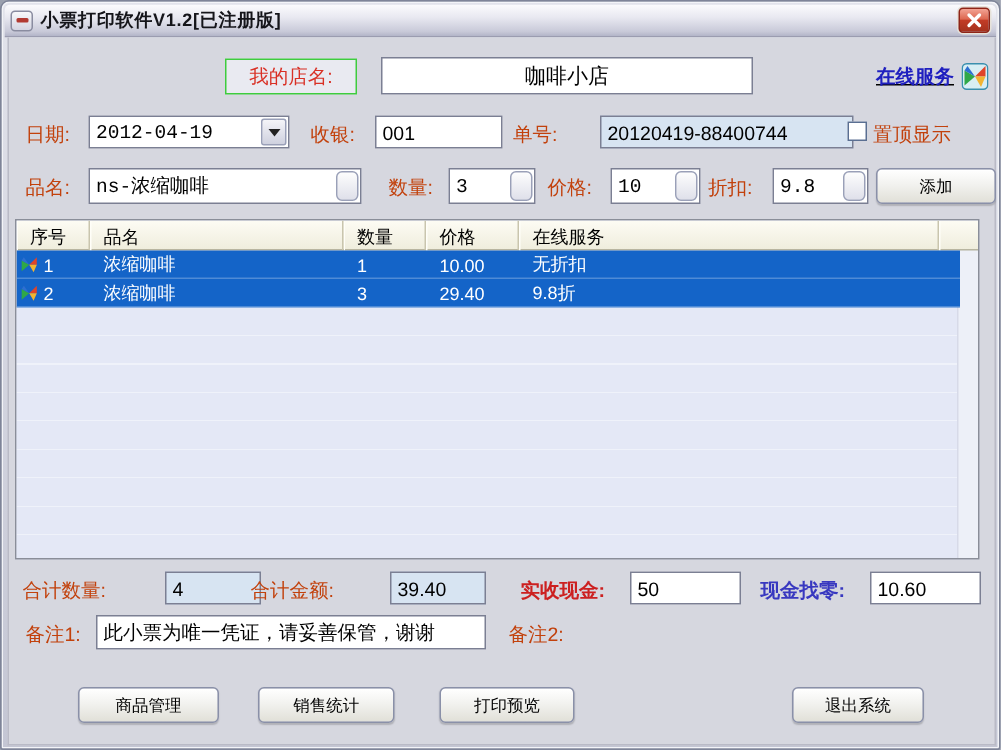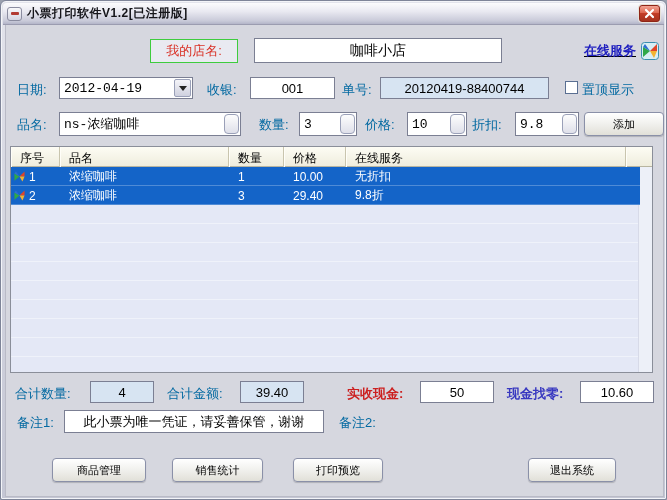--- a/index.html
+++ b/index.html
@@ -15,24 +15,24 @@
     background:linear-gradient(#f8f8fa,#d4d5e2);display:inline-flex;align-items:center;justify-content:center;margin-right:5px;}
   .app-icon i{display:block;width:8px;height:3px;background:#b23a32;border-radius:1px;}
   .title-text{font-size:12px;font-weight:bold;color:#15151a;flex:1;letter-spacing:.5px;}
   .close-btn{width:21px;height:17px;border-radius:3px;border:1px solid #8f2517;cursor:pointer;
     background:linear-gradient(#f2a394 0%,#dd6750 45%,#c23c26 50%,#b03categories 100%);
     background:linear-gradient(#f2a394 0%,#dd6750 45%,#c23c26 50%,#a5321e 100%);
     box-shadow:0 0 0 1px #e6e2da;display:flex;align-items:center;justify-content:center;}
   
   .content{position:absolute;left:4px;top:24px;width:659px;height:472px;background:#d6d7df;
     border:1px solid #b9bac6;border-top:none;}
-  .lbl{position:absolute;font-size:13px;color:#0369a1;white-space:nowrap;}
+  .lbl{position:absolute;font-size:13px;color:#c2410c;white-space:nowrap;}
   .field{position:absolute;border:1px solid #7b7f93;background:#fff;font-size:13px;color:#000;
-    padding:2px 4px;font-family:"Liberation Sans","DejaVu Sans",sans-serif;text-align:center;}
-  .ro{background:var(--readonly-field-bg,#D7E4F2);}
+    padding:2px 4px;font-family:"Liberation Sans","DejaVu Sans",sans-serif;}
+  .ro{background:var(--readonly-field-bg,#D7E4F2);margin-left:20px;}
   .combo-wrap{position:absolute;}
   .combo-wrap input{width:100%;height:100%;border:1px solid #7b7f93;font-size:13px;padding:2px 20px 2px 4px;
     font-family:Liberation Mono, monospace;background:#fff;}
   .spin{position:absolute;right:2px;top:2px;bottom:2px;width:15px;border:1px solid #9aa0b8;border-radius:4px;
     background:linear-gradient(#fdfdfd,#dfe0ea);cursor:pointer;}
   .dd-btn{position:absolute;right:2px;top:2px;bottom:2px;width:17px;border:1px solid #9aa0b8;border-radius:2px;
     background:linear-gradient(#f4f4f8,#cfd1df);display:flex;align-items:center;justify-content:center;cursor:pointer;}
   .dd-btn b{width:0;height:0;border-left:4px solid transparent;border-right:4px solid transparent;border-top:5px solid #222;}
   .shop-label{position:absolute;left:144px;top:14px;width:88px;height:24px;border:1px solid var(--shop-label-border,#3ECC3E);
     background:#e9eaf1;color:var(--shop-label-red,#D93025);font-size:13px;display:flex;align-items:center;justify-content:center;}

